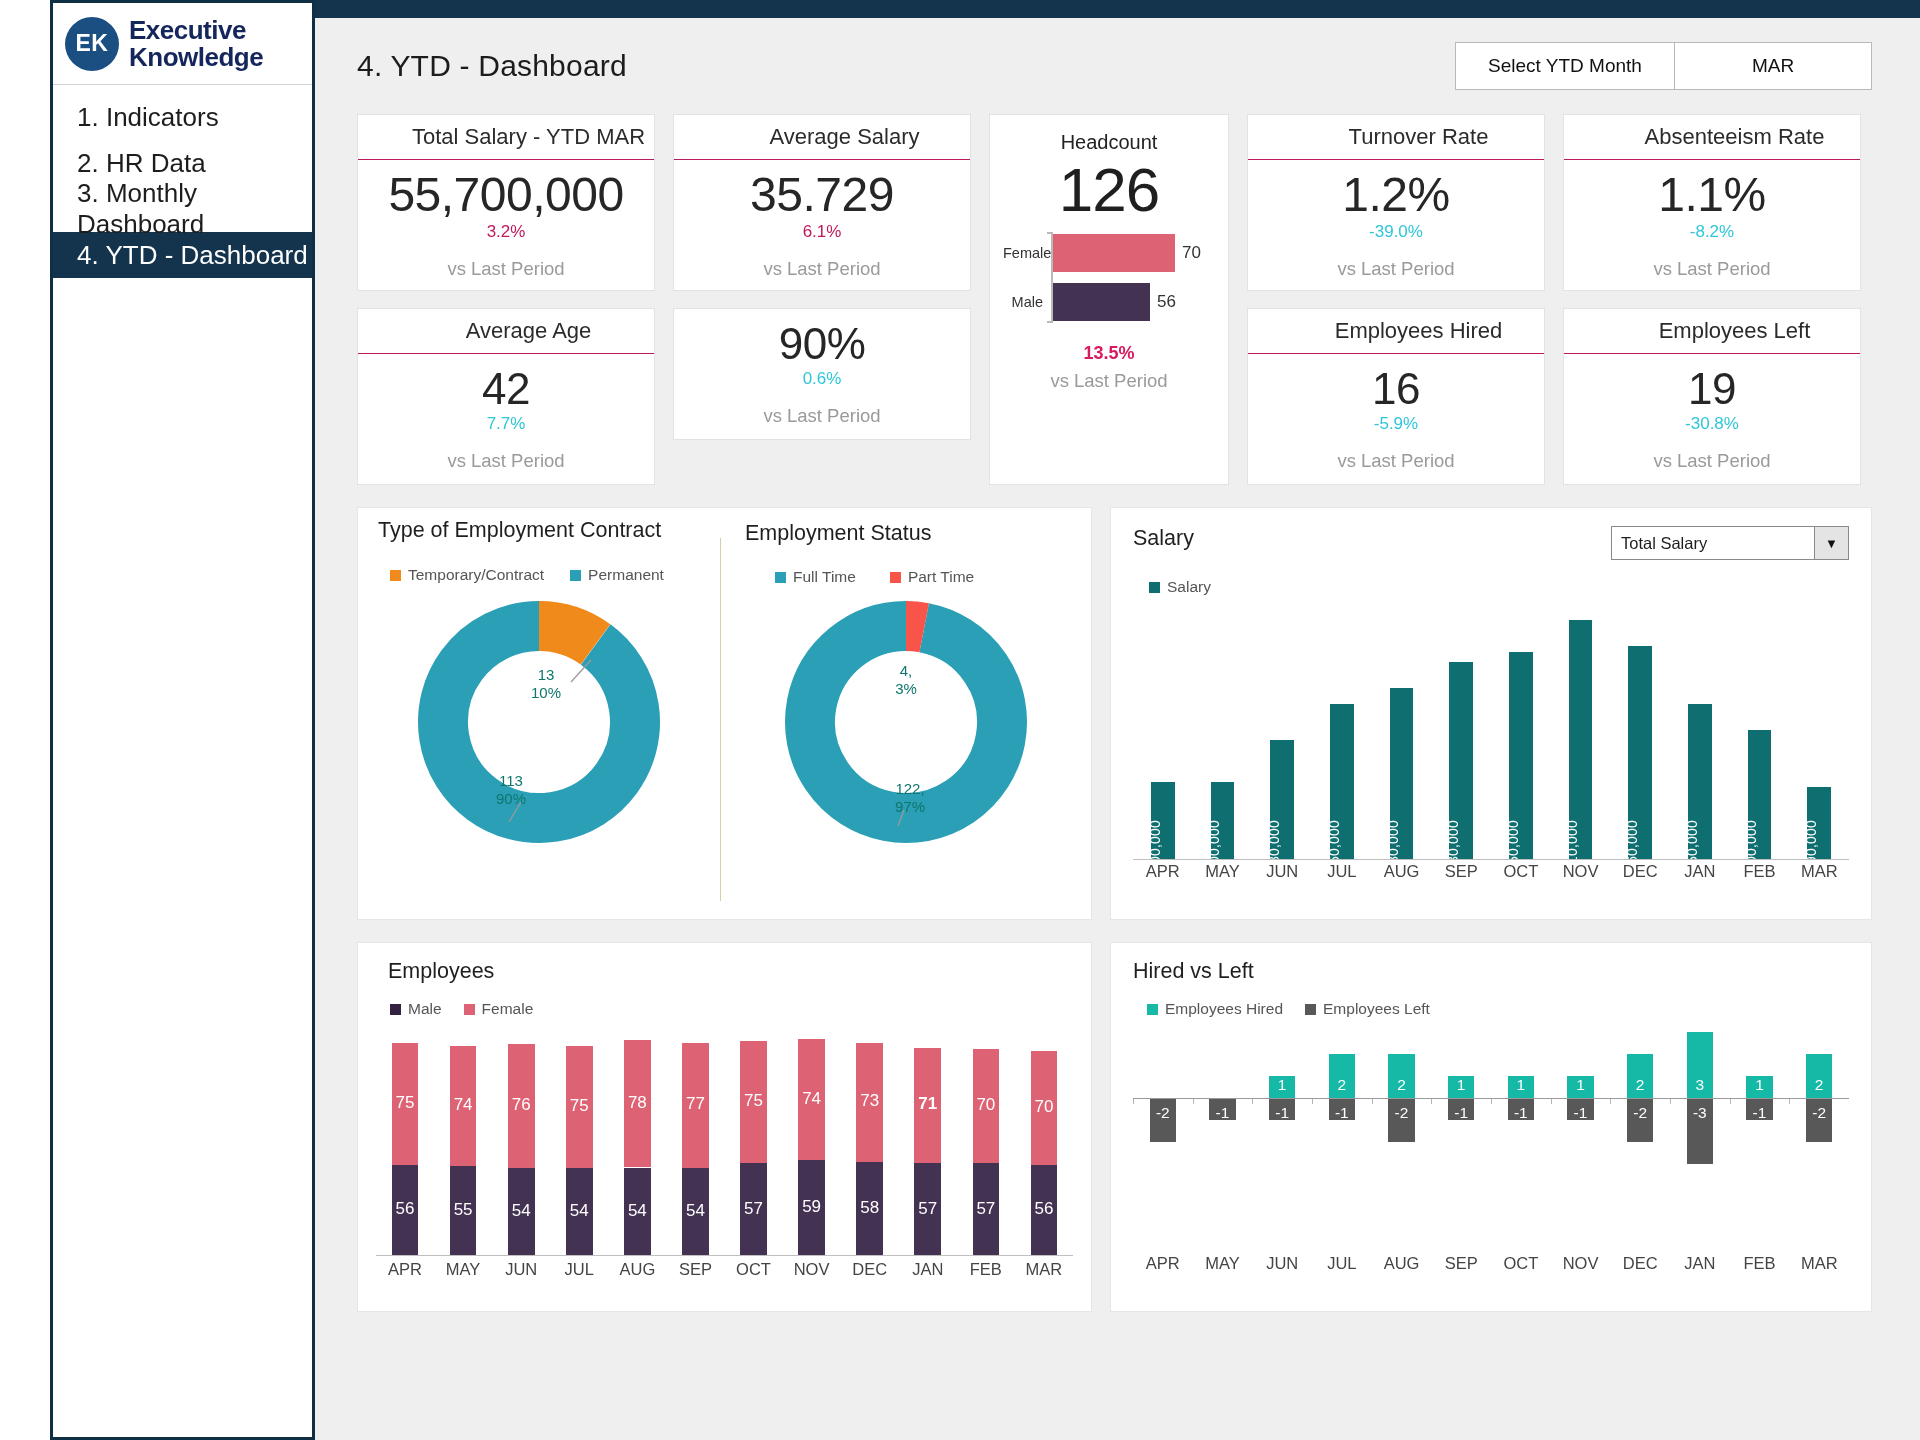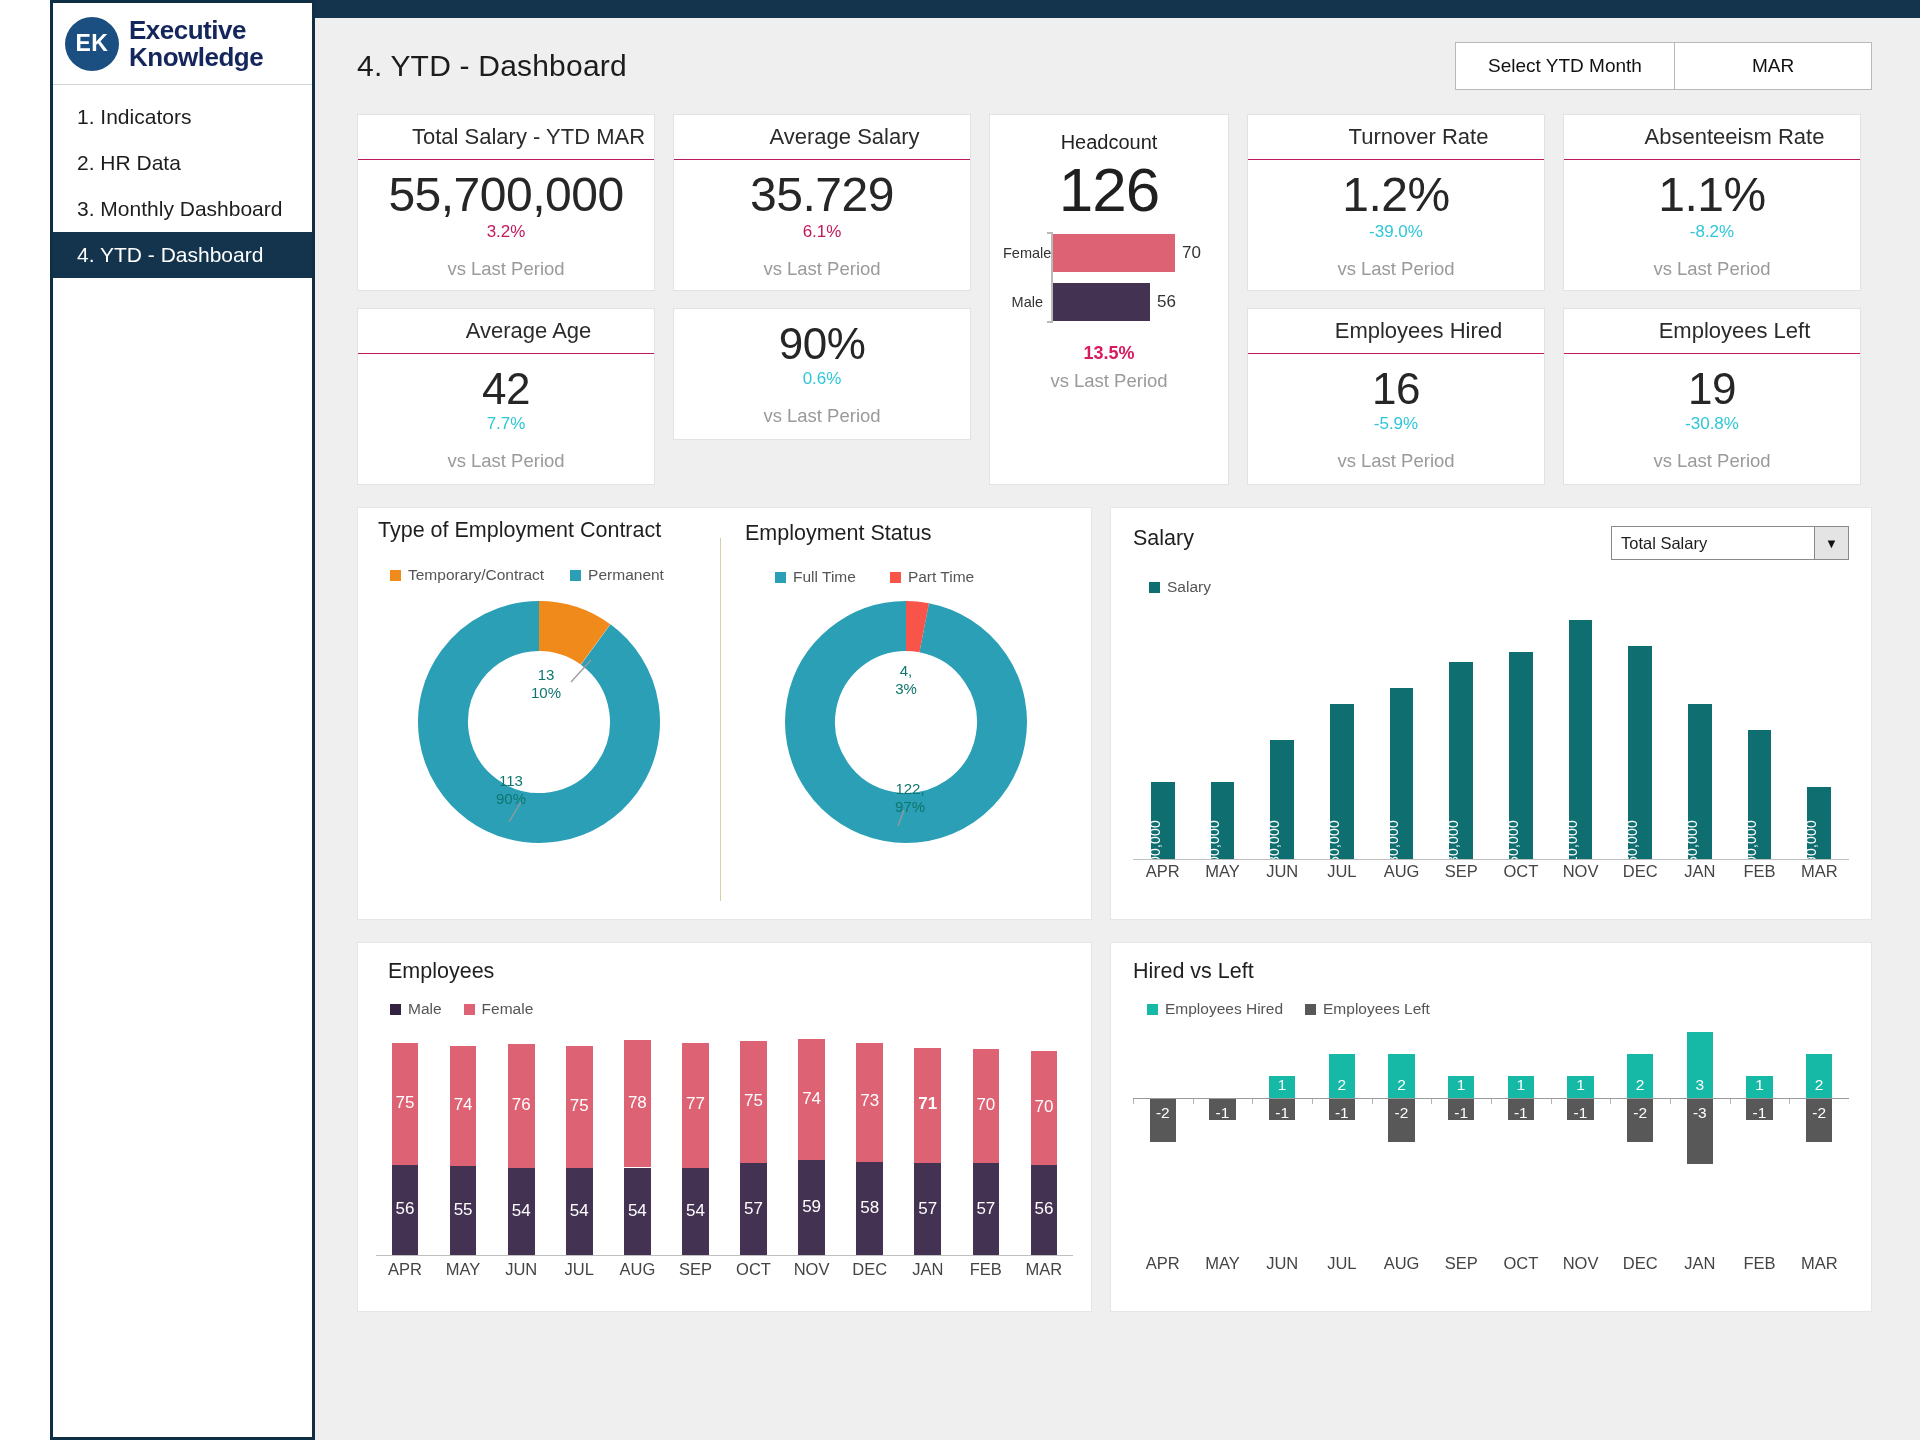--- a/index.html
+++ b/index.html
@@ -33,21 +33,21 @@
     display:flex;align-items:center;justify-content:center;
     color:#ffffff;font-weight:bold;font-size:23px;letter-spacing:0.5px;
     flex:0 0 auto;
   }
   .brand-text{line-height:1.02;color:#14265c;font-weight:bold;font-size:26px;letter-spacing:-0.5px;}
   .brand-text div{display:block;}
   .nav{padding-top:9px;}
   .nav-item{
     height:46px;display:flex;align-items:center;
     padding-left:24px;box-sizing:border-box;
-    font-size:21px;color:#1d1d1d;
+    font-size:26px;color:#1d1d1d;
   }
   .nav-item.active{background:#13344c;color:#ffffff;}
 
   
   .main{
     flex:1;height:1440px;background:#efefef;box-sizing:border-box;
     position:relative;overflow:hidden;
   }
   .topbar{height:18px;background:#13344c;width:100%;}
   .page-head{

